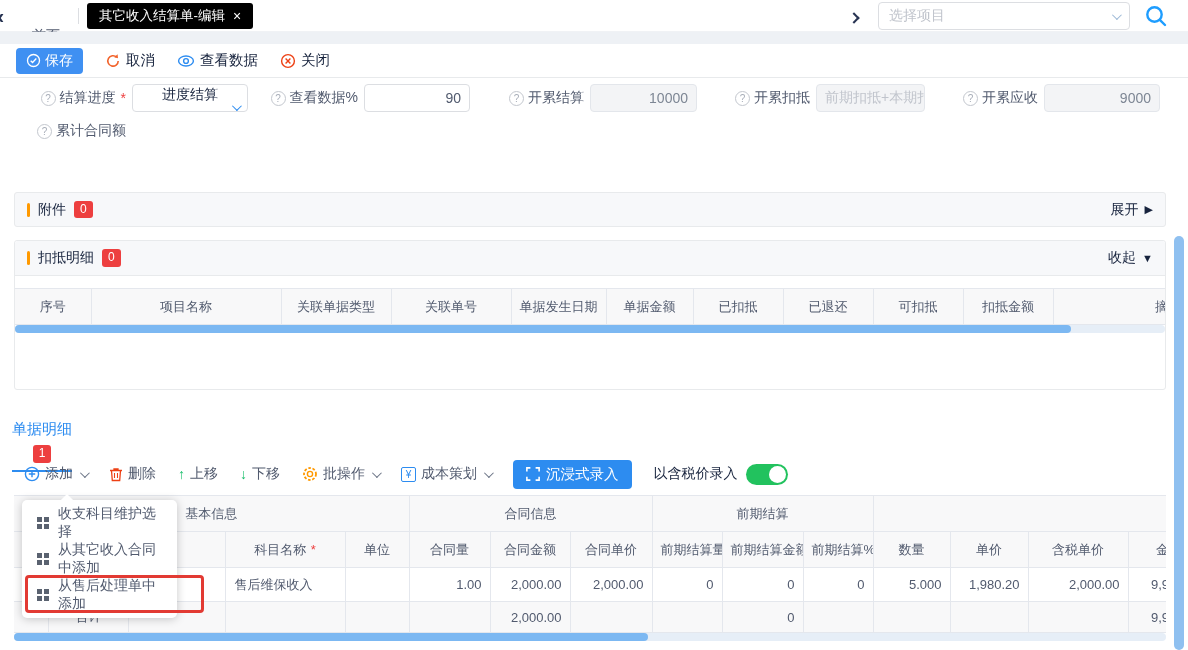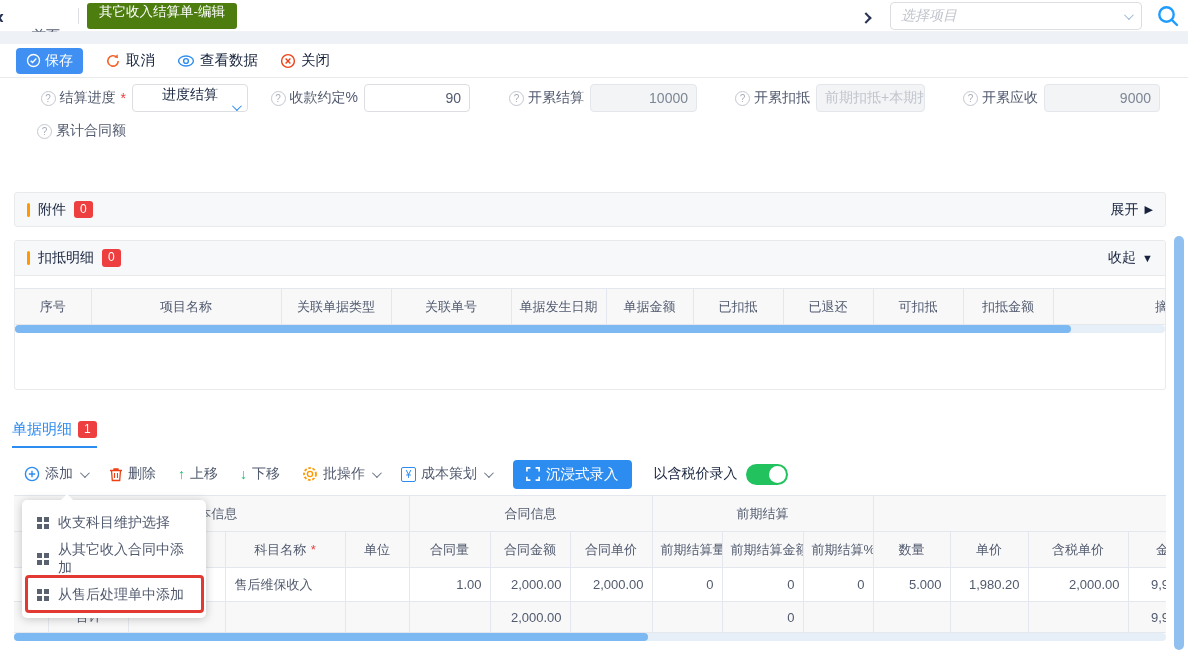--- a/index.html
+++ b/index.html
@@ -5,24 +5,24 @@
   * { margin:0; padding:0; box-sizing:border-box; }
   html,body { width:1188px; height:650px; overflow:hidden; background:#fff;
     font-family:"Liberation Sans","DejaVu Sans",sans-serif; color:#515a6e; font-size:14px; }
 
   
   .tabbar { position:absolute; left:0; top:0; width:1188px; height:32px; background:#fff;
     border-bottom:1px solid #f0f2f5; display:flex; align-items:center; }
   .edge-frag { position:absolute; left:-7px; top:5px; color:#273352; font-size:20px; font-weight:bold; }
   .tab-home { margin-left:22px; color:#515a6e; padding:4px 10px; cursor:pointer;margin-top:40px; }
   .tab-sep { width:1px; height:16px; background:#dcdee2; margin:0 8px; }
-  .tab-active { background:#4d7c0f; color:#fff; border-radius:3px; height:26px; display:flex;
-    align-items:center; padding:0 12px; gap:8px; font-size:13.5px;flex-direction:column; }
+  .tab-active { background:#000000; color:#fff; border-radius:3px; height:26px; display:flex;
+    align-items:center; padding:0 12px; gap:8px; font-size:13.5px; }
   .tab-close { font-size:14px; cursor:pointer; line-height:1; }
-  .tab-right { position:absolute; right:8px; top:0; height:32px; display:flex; align-items:center; gap:14px;font-style:italic; }
+  .tab-right { position:absolute; right:20px; top:0; height:32px; display:flex; align-items:center; gap:14px; }
   .overflow-arrow { color:#273352; font-weight:bold; font-size:15px; width:14px; }
   .overflow-arrow i { display:inline-block; width:8px; height:8px; border-right:2.5px solid #273352;
     border-top:2.5px solid #273352; transform:rotate(45deg); }
   .proj-select { width:252px; height:28px; border:1px solid #dcdee2; border-radius:4px; background:#fff;
     display:flex; align-items:center; padding:0 10px; color:#c0c4cc; }
   .chev { display:inline-block; width:7px; height:7px; border-right:1.5px solid #9cb8d6;
     border-bottom:1.5px solid #9cb8d6; transform:rotate(45deg) translateY(-2px); margin-left:auto; }
   .chev.blue { border-color:#2d8cf0; }
   .chev.dark { border-color:#6b7486; margin-left:2px; }
 
@@ -76,40 +76,40 @@
   #deduct-table { width:1268px; }
   #deduct-table th { border-left:none; }
   .empty-row { height:46px; display:flex; align-items:center; justify-content:center; color:#c5c8ce; width:1150px; }
 
   .hscroll { position:relative; height:8px; width:1150px; background:transparent; }
   .hscroll .track { position:absolute; left:0; top:0; height:8px; width:100%; background:#e6eef7; border-radius:4px; }
   .hscroll .thumb { position:absolute; left:0; top:0; height:8px; background:#7cb8f2; border-radius:4px; }
 
   
   .detail-tab { position:absolute; left:12px; top:420px; display:inline-flex; align-items:center; gap:6px;
-    color:#2d8cf0; font-size:15px; padding-bottom:7px; border-bottom:2px solid #2d8cf0; cursor:pointer; }
+    color:#2d8cf0; font-size:15px; padding-bottom:7px; border-bottom:2px solid #2d8cf0; cursor:pointer;flex-direction:column; }
   .detail-toolbar { position:absolute; left:24px; top:458px; height:32px; display:flex; align-items:center; gap:22px; }
   .dtb { display:flex; align-items:center; gap:5px; color:#515a6e; cursor:pointer; }
   .btn-immersive { background:#2d8cf0; color:#fff; border:none; border-radius:4px; height:29px;
     padding:0 13px; display:flex; align-items:center; gap:6px; font-size:14.5px; cursor:pointer; }
   .toggle { width:42px; height:21px; border-radius:11px; background:#22c25e; position:relative; cursor:pointer; flex:none; }
   .toggle .knob { position:absolute; right:2px; top:2px; width:17px; height:17px; border-radius:50%; background:#fff; }
 
   #detail-tablewrap { position:absolute; left:14px; top:495px; width:1152px; height:138px; }
   #detail-table { width:1196px; }
   #detail-table td { height:34px;padding-left:9px; }
   #detail-table .grow th { height:36px; }
   #detail-table .subh th { height:36px; }
   #detail-table tr.total td { background:#f8f8f9; height:31px; }
   .cb { display:inline-block; width:14px; height:14px; border:1px solid #c9ced6; border-radius:2px; background:#fff; vertical-align:middle; cursor:pointer; }
   #bottom-scroll { position:absolute; left:14px; top:633px; width:1152px; }
   .vscroll { position:absolute; left:1174px; top:236px; width:10px; height:414px; background:#8fc0f0; border-radius:5px; z-index:60; }
 
   
-  .menu { position:absolute; left:22px; top:500px; width:184px; background:#fff; border-radius:5px;
+  .menu { position:absolute; left:22px; top:500px; width:155px; background:#fff; border-radius:5px;
     box-shadow:0 1px 10px rgba(0,0,0,.22); padding:5px 0; z-index:40; }
   .menu .caret { position:absolute; left:40px; top:-4px; width:10px; height:10px; background:#fff; transform:rotate(45deg); }
   .mitem { height:36px; display:flex; align-items:center; padding:0 15px; gap:9px; color:#515a6e; cursor:pointer; position:relative; }
   .grid-ic { width:5px; height:5px; background:#5a6270; flex:none; margin-right:7px;
     box-shadow:7px 0 0 #5a6270, 0 7px 0 #5a6270, 7px 7px 0 #5a6270; margin-top:-7px; }
   .annot { position:absolute; left:3px; top:-2px; width:179px; height:38px; border:3px solid #e23a33; border-radius:4px; pointer-events:none; z-index:45; }
 
   svg { flex:none; display:block; }
 </style>
 </head>
@@ -176,21 +176,21 @@
       <span class="req">*</span>
     </span>
     <span class="inp sel" style="width:116px;">
       <span>进度结算</span>
       <span class="chev blue"></span>
     </span>
   </div>
   <div class="field" style="left:258px; top:6px;">
     <span class="flabel" style="width:100px;">
       <span class="qmark">?</span>
-      <span>收款约定%</span>
+      <span>查看数据%</span>
     </span>
     <span class="inp" style="width:106px;">
       <span>90</span>
     </span>
   </div>
   <div class="field" style="left:496px; top:6px;">
     <span class="flabel" style="width:88px;">
       <span class="qmark">?</span>
       <span>开累结算</span>
     </span>

